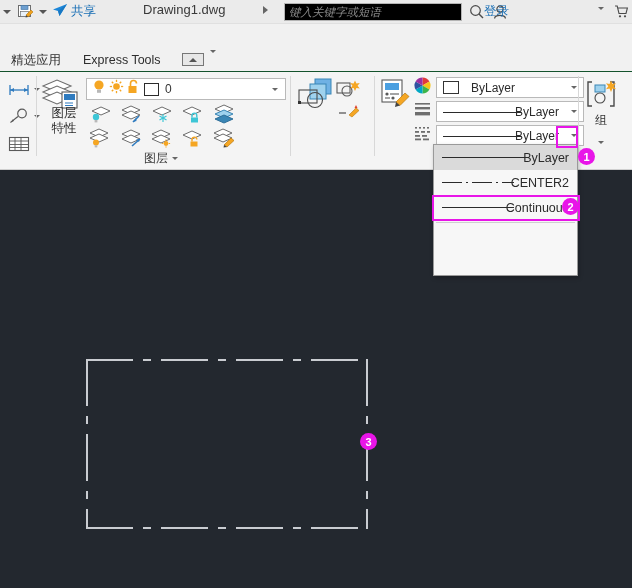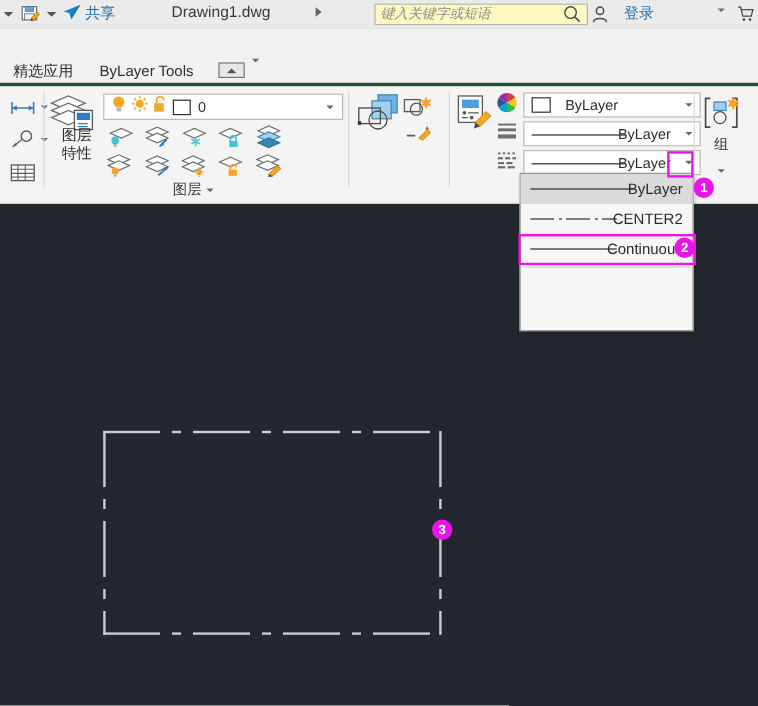--- a/index.html
+++ b/index.html
@@ -51,30 +51,30 @@
   .doc-arrow {
     position: absolute; left: 263px; top: 6px;
     width: 0; height: 0;
     border-top: 4px solid transparent;
     border-bottom: 4px solid transparent;
     border-left: 5px solid #666;
   }
   .search-box {
     position: absolute; left: 284px; top: 3px;
     width: 178px; height: 18px;
-    background: #fef9c3; border: 1px solid #b4b4b4;
+    background: #000000; border: 1px solid #b4b4b4;
     font-size: 11.5px; color: #8a8a8a;
     font-style: italic;
     padding-left: 4px; line-height: 16px;
-    overflow: hidden; white-space: nowrap; margin-left: 28px;
+    overflow: hidden; white-space: nowrap;
   }
   .search-ico { position: absolute; left: 468px; top: 4px; }
   .user-ico { position: absolute; left: 492px; top: 4px; }
   .signin {
-    position: absolute; left: 520px; top: 3px;
+    position: absolute; left: 484px; top: 3px;
     font-size: 12.5px; color: #1a6fb5;
   }
   .tb-chev { position: absolute; left: 598px; top: 10px; }
   .cart-ico { position: absolute; left: 614px; top: 4px; }
 
   
   .menubar {
     position: absolute; left: 0; top: 24px;
     width: 632px; height: 24px;
     background: #f1f1f1;
@@ -84,21 +84,21 @@
   .menubar .mi { padding: 0 9px; white-space: nowrap; line-height: 24px; }
   .menubar .mi:first-child { padding-left: 2px; }
 
   
   .tabsrow {
     position: absolute; left: 0; top: 48px;
     width: 632px; height: 24px;
     background: #f1f1f1;
     display: flex; align-items: center;
     font-size: 12.5px; color: #2e2e2e;
-    border-bottom: 3px solid #14532d;
+    border-bottom: 1px solid #14532d;
   }
   .tabsrow .tab { padding: 0 11px; line-height: 24px; white-space: nowrap; }
   .minbtn {
     width: 22px; height: 13px;
     border: 1px solid #777; background: #e7e7e7;
     display: flex; align-items: center; justify-content: center;
     margin-left: 10px;
   }
   .minbtn .tri-up {
     width: 0; height: 0;
@@ -284,21 +284,21 @@
         <path d="M1 2 H3.2 L5 9.5 H12 L13.4 4 H3.8" fill="none" stroke="#4a4a4a" stroke-width="1.1"></path>
         <circle cx="6" cy="12.3" r="1.1" fill="#4a4a4a"></circle>
         <circle cx="11" cy="12.3" r="1.1" fill="#4a4a4a"></circle>
       </svg>
     </div>
   </div>
 
 
   <div class="tabsrow">
     <div class="tab">精选应用</div>
-    <div class="tab">ByLayer Tools</div>
+    <div class="tab">Express Tools</div>
     <div class="minbtn">
       <span class="tri-up"></span>
     </div>
     <div class="minchev">
       <span class="tri-down sm"></span>
     </div>
   </div>
 
   <div class="ribbon">
 

